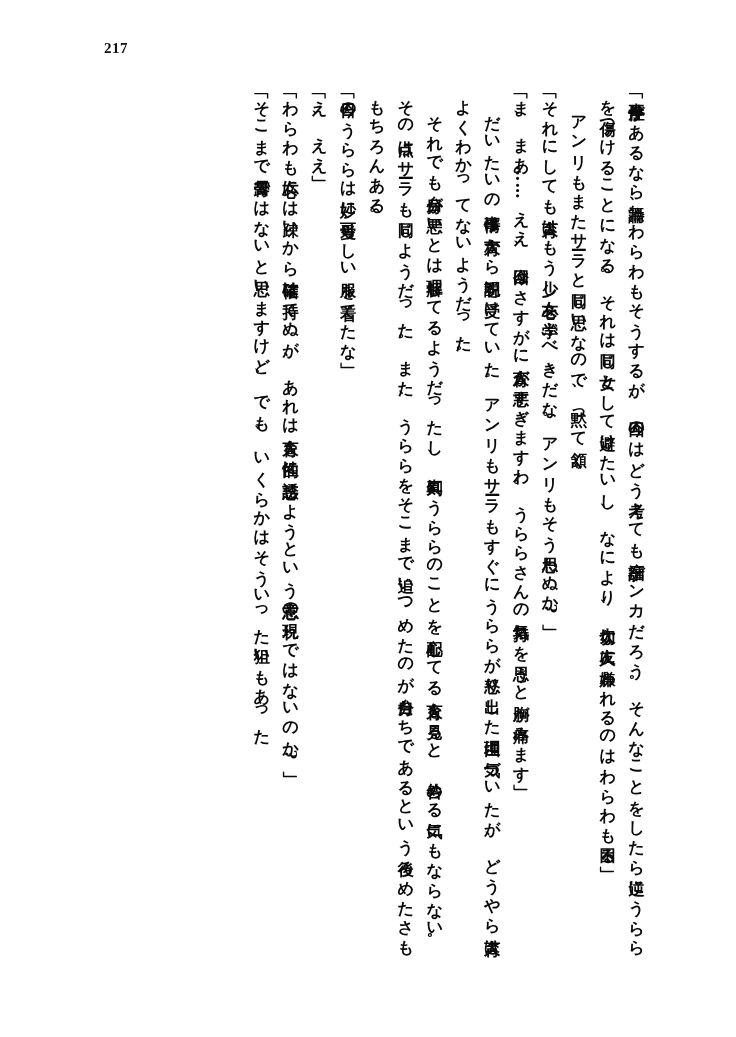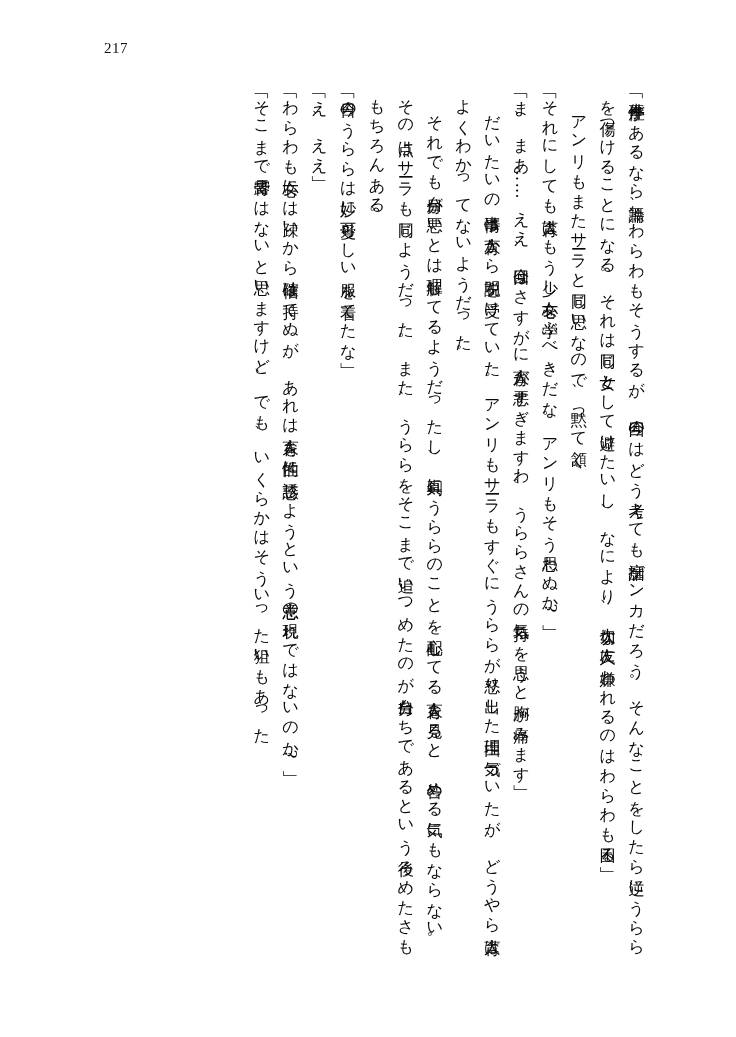--- a/index.html
+++ b/index.html
@@ -15,20 +15,21 @@
     overflow: hidden;
     position: relative;
   }
   .page {
     position: absolute;
     left: 0;
     top: 0;
     width: 736px;
     height: 1037px;
     background: #ffffff;
+    font-weight: bold;
   }
   .page-number {
     position: absolute;
     left: 104px;
     top: 40px;
     font-size: 15px;
     letter-spacing: 0.5px;
     font-family: "Liberation Serif", "DejaVu Serif", serif;
     color: #111;
   }

